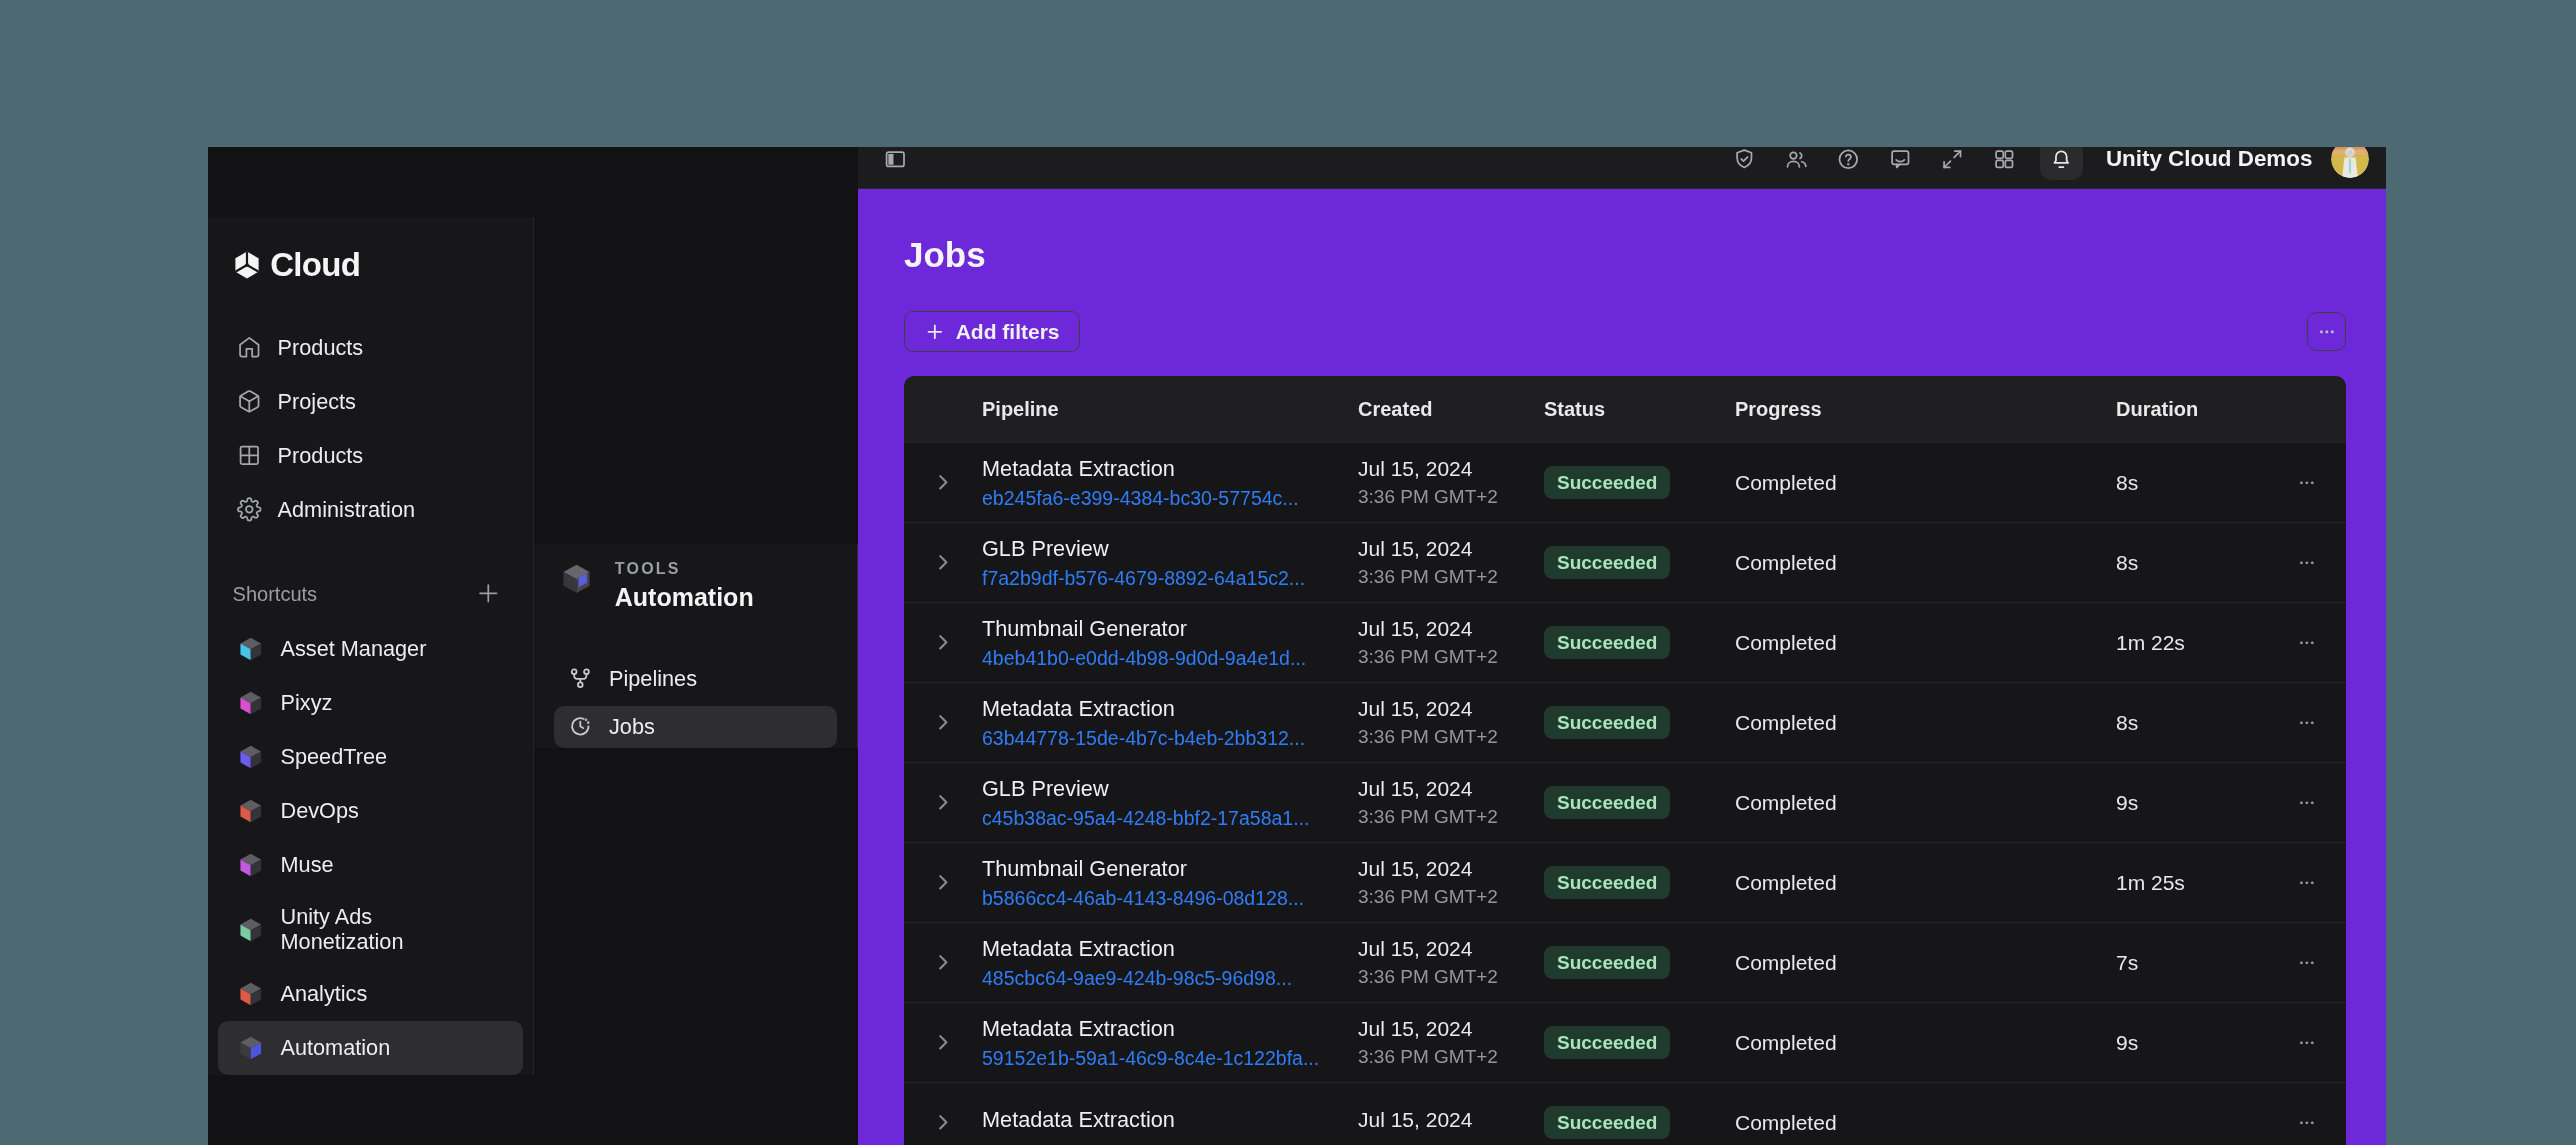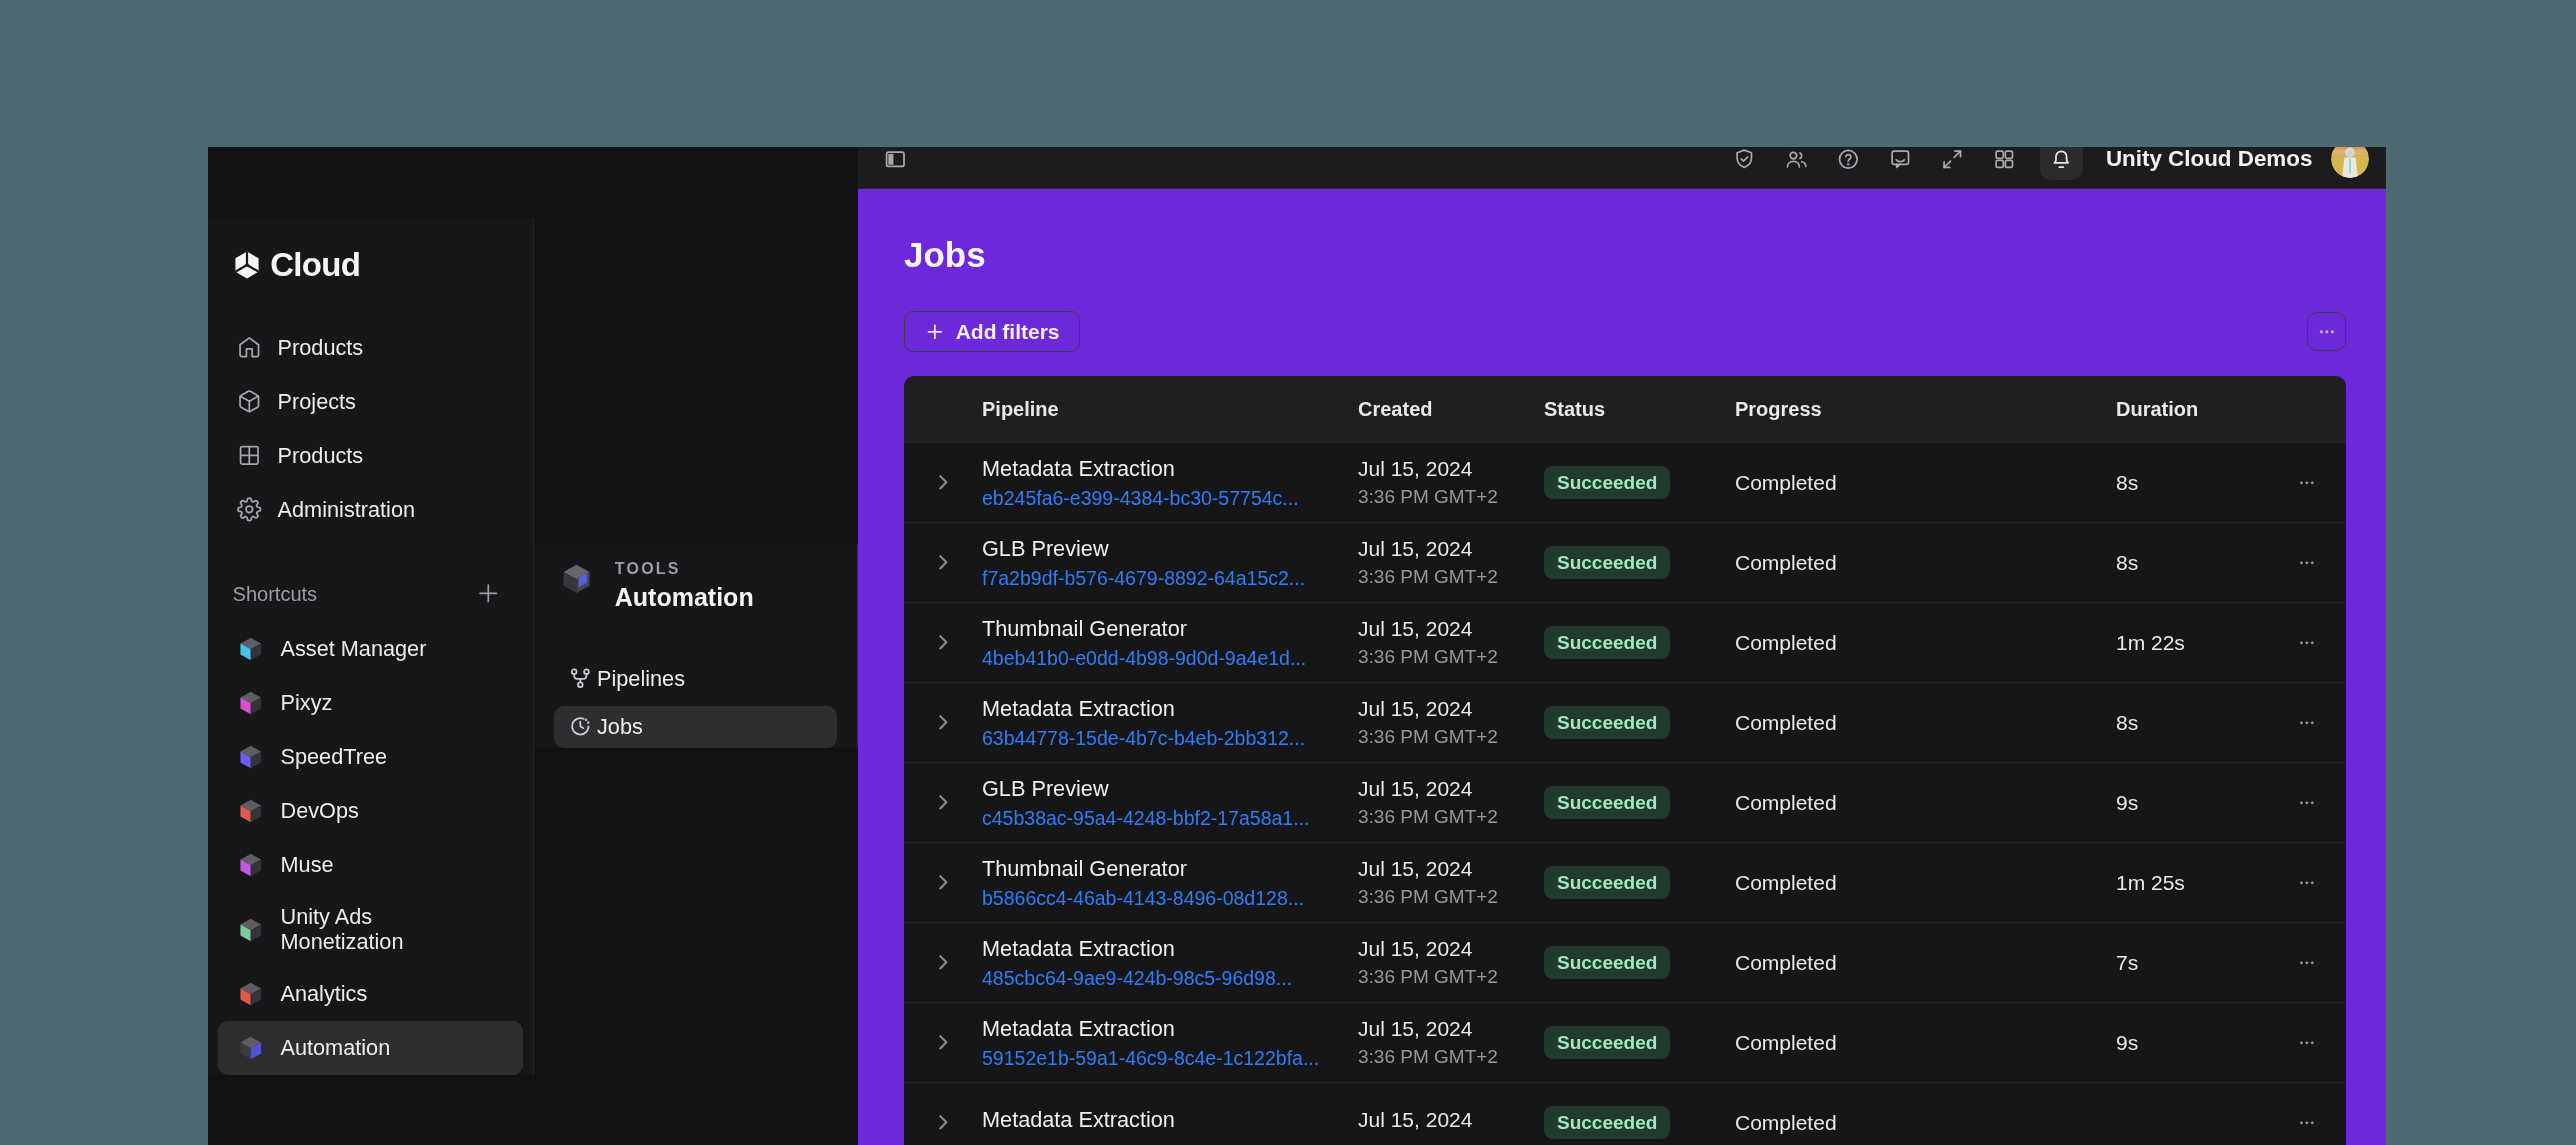--- a/index.html
+++ b/index.html
@@ -37,21 +37,21 @@
   .cube { width:27.5px; height:27.5px; flex:0 0 27.5px; }
   .s-label { color:#ededee; font-size:21.7px; line-height:1.15; max-width:188px; }
 
   
   .sidebar2 { width:324px; min-width:324px; background:#171719; border-right:0.7px solid #2c2c30; padding:16px 20px 0 20px; }
   .tool-head { display:flex; gap:22px; padding-left:5.8px; }
   .tool-head .bigcube { width:33px; height:33px; margin-top:1.4px; }
   .tool-eyebrow { color:#9b9ea3; font-size:16px; letter-spacing:2.2px; font-weight:600; }
   .tool-title { color:#f4f4f4; font-size:25px; font-weight:700; margin-top:4.3px; }
   .tool-items { margin-top:46px; display:flex; flex-direction:column; gap:5.8px; }
-  .tool-item { display:flex; align-items:center; gap:4px; height:42px; border-radius:10px; padding-left:14.4px; cursor:pointer; }
+  .tool-item { display:flex; align-items:center; gap:16px; height:42px; border-radius:10px; padding-left:14.4px; cursor:pointer; }
   .tool-item.active { background:#2e2e31; }
   .tool-item svg { width:24.6px; height:24.6px; stroke:#c9cbce; fill:none; stroke-width:1.7; stroke-linecap:round; stroke-linejoin:round; }
   .tool-label { color:#ededee; font-size:21.7px; }
 
   
   .main { flex:1; display:flex; flex-direction:column; background:#6d28d9; min-width:0; }
   .topbar {
     height:59px; background:#1c1c1e; border-bottom:0.7px solid #2a2a2e;
     display:flex; align-items:center; padding:0 16.6px 0 21px;
   }

